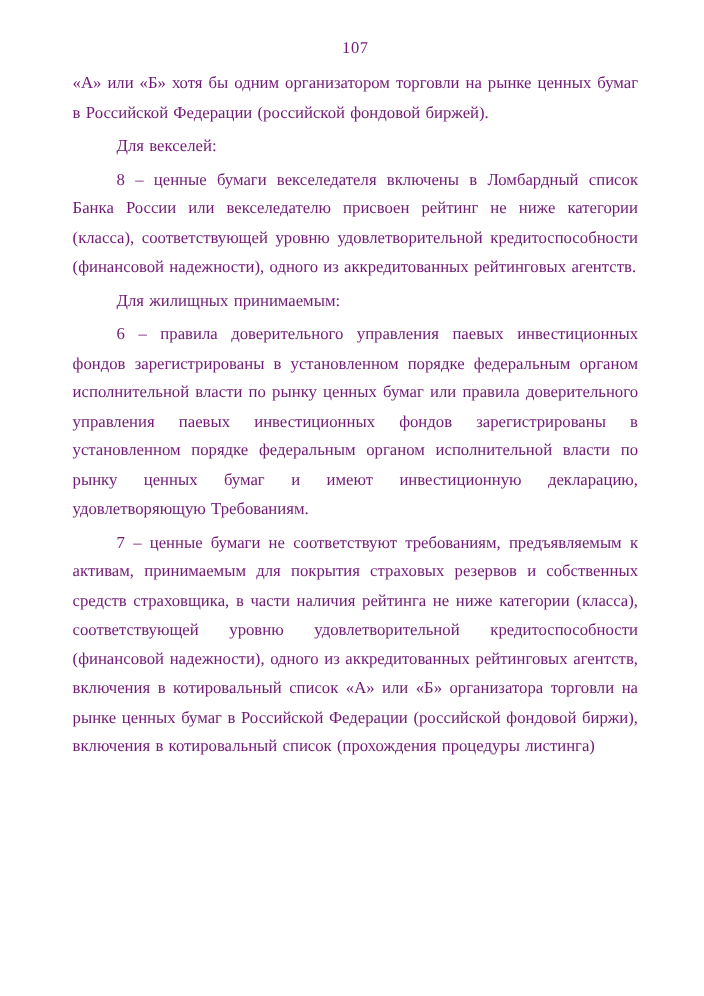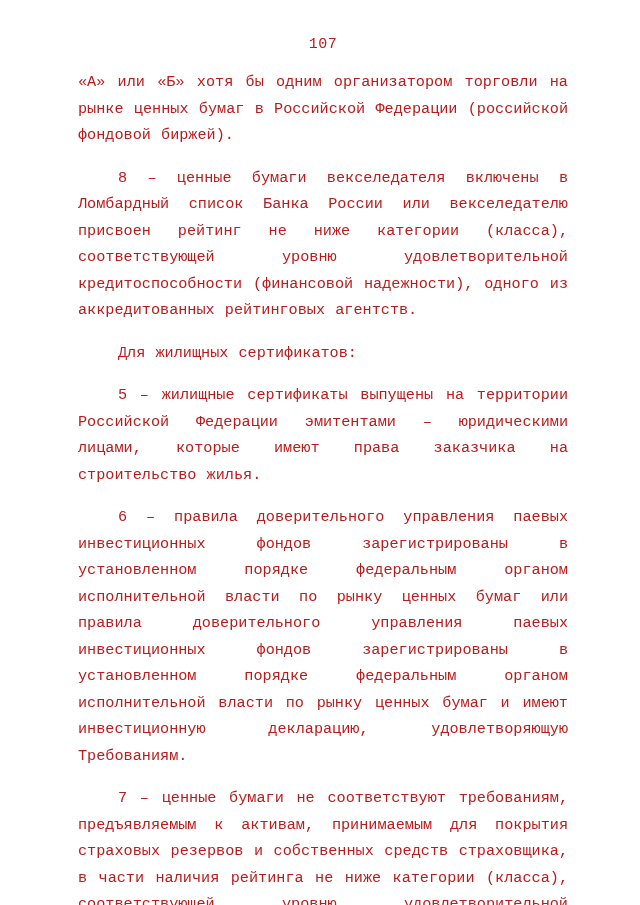--- a/index.html
+++ b/index.html
@@ -7,51 +7,51 @@
     padding: 0;
     background: #ffffff;
   }
   .page {
     position: relative;
     width: 640px;
     height: 905px;
     background: #ffffff;
     box-sizing: border-box;
     padding: 36px 56px 4px 62px;
-    font-family: Liberation Mono, monospace;
-    color: #b91c1c;
+    font-family: Liberation Serif, serif;
+    color: #701a75;
     overflow: hidden;
   }
   .page-number {
     text-align: center;
     font-size: 15px;
     margin-bottom: 10px;
     letter-spacing: 0.5px;
   }
   .body-text p {
-    margin: 16px;
+    margin: 4px;
     font-size: 15.2px;
     line-height: 26.5px;
     text-align: justify;
     word-spacing: 1px;
   }
   .body-text p.indent {
     text-indent: 40px;
   }
   .body-text p.no-indent {
     text-indent: 0;
   }
 </style>
 </head>
 <body>
 
 <div class="page">
   <div class="page-number">107</div>
 
   <div class="body-text">
     <p class="no-indent">«А» или «Б» хотя бы одним организатором торговли на рынке ценных бумаг в Российской Федерации (российской фондовой биржей).</p>
+    <p class="indent">Для векселей:</p>
     <p class="indent">8 – ценные бумаги векселедателя включены в Ломбардный список Банка России или векселедателю присвоен рейтинг не ниже категории (класса), соответствующей уровню удовлетворительной кредитоспособности (финансовой надежности), одного из аккредитованных рейтинговых агентств.</p>
-    <p class="indent">Для жилищных сертификатов:</p>
-    <p class="indent">5 – жилищные сертификаты выпущены на территории Российской Федерации эмитентами – юридическими лицами, которые имеют права заказчика на строительство жилья.</p>
+    <p class="indent">Для жилищных принимаемым:</p>
     <p class="indent">6 – правила доверительного управления паевых инвестиционных фондов зарегистрированы в установленном порядке федеральным органом исполнительной власти по рынку ценных бумаг или правила доверительного управления паевых инвестиционных фондов зарегистрированы в установленном порядке федеральным органом исполнительной власти по рынку ценных бумаг и имеют инвестиционную декларацию, удовлетворяющую Требованиям.</p>
     <p class="indent">7 – ценные бумаги не соответствуют требованиям, предъявляемым к активам, принимаемым для покрытия страховых резервов и собственных средств страховщика, в части наличия рейтинга не ниже категории (класса), соответствующей уровню удовлетворительной кредитоспособности (финансовой надежности), одного из аккредитованных рейтинговых агентств, включения в котировальный список «А» или «Б» организатора торговли на рынке ценных бумаг в Российской Федерации (российской фондовой биржи), включения в котировальный список (прохождения процедуры листинга)</p>
   </div>
 </div>
 
 </body></html>

